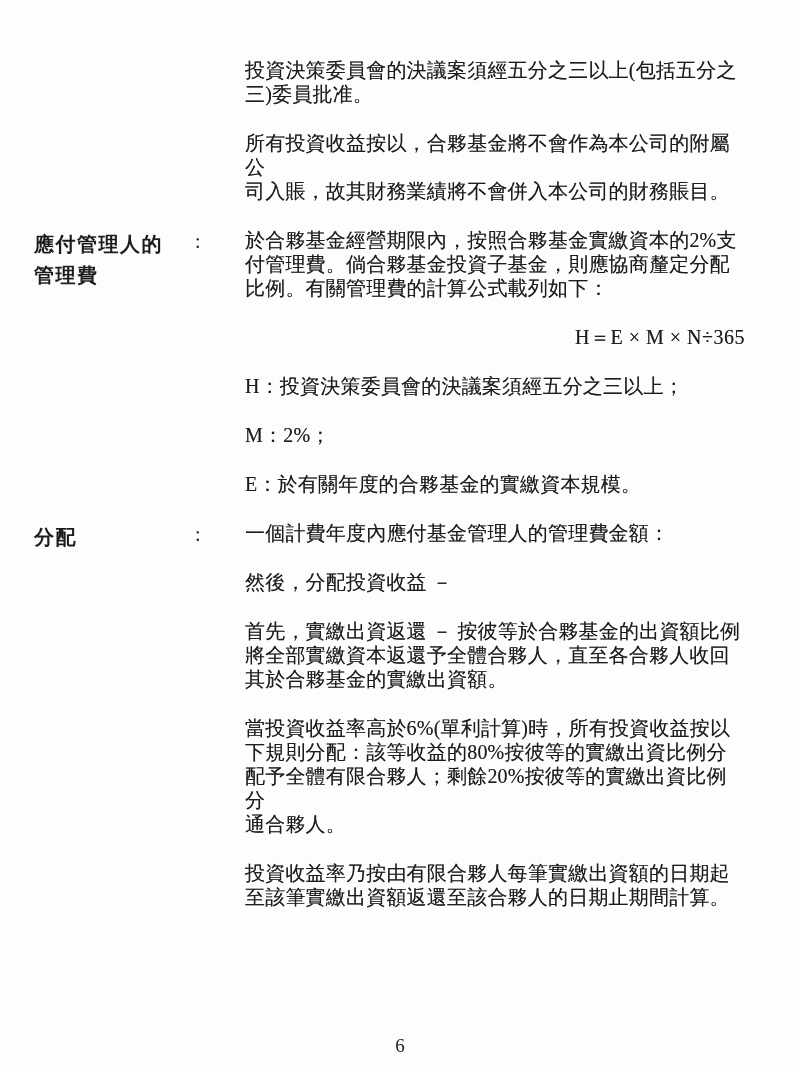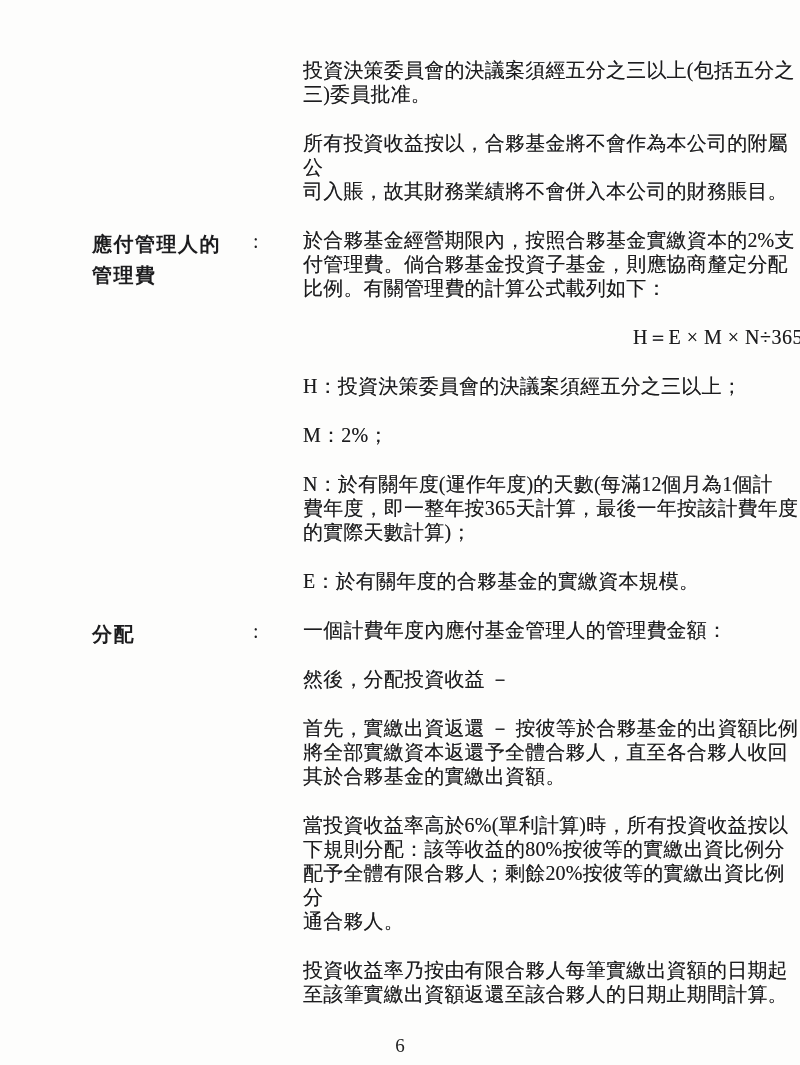--- a/index.html
+++ b/index.html
@@ -17,31 +17,30 @@
     color: #1c1c1e;
     box-sizing: border-box;
     padding-top: 58px;
   }
   .section {
     display: flex;
     align-items: flex-start;
   }
   .label-col {
     width: 161px;
-    padding-left: 67px;
+    padding-left: 34px;
     box-sizing: content-box;
     flex: none;
     font-family: "Liberation Sans", sans-serif;
     font-weight: 700;
     font-size: 20px;
     line-height: 31px;
     letter-spacing: 1.5px;
     white-space: pre-line;
     padding-top: 1px;
-    margin-left: 25px;
   }
   .colon-col {
     width: 50px;
     flex: none;
     font-size: 20px;
     line-height: 24px;
     padding-top: 1px;
   }
   .body-col {
     width: 500px;
@@ -90,23 +89,20 @@
     <div class="label-col">應付管理人的
 管理費</div>
     <div class="colon-col">:</div>
     <div class="body-col">
       <p>於合夥基金經營期限內，按照合夥基金實繳資本的2%支
 付管理費。倘合夥基金投資子基金，則應協商釐定分配
 比例。有關管理費的計算公式載列如下：</p>
       <p class="formula">H＝E × M × N÷365</p>
       <p>H：投資決策委員會的決議案須經五分之三以上；</p>
       <p>M：2%；</p>
-      <p>N：於有關年度(運作年度)的天數(每滿12個月為1個計
-費年度，即一整年按365天計算，最後一年按該計費年度
-的實際天數計算)；</p>
       <p>E：於有關年度的合夥基金的實繳資本規模。</p>
     </div>
   </div>
 
   <div class="section">
     <div class="label-col">分配</div>
     <div class="colon-col">:</div>
     <div class="body-col">
       <p>一個計費年度內應付基金管理人的管理費金額：</p>
       <p>然後，分配投資收益 －</p>

